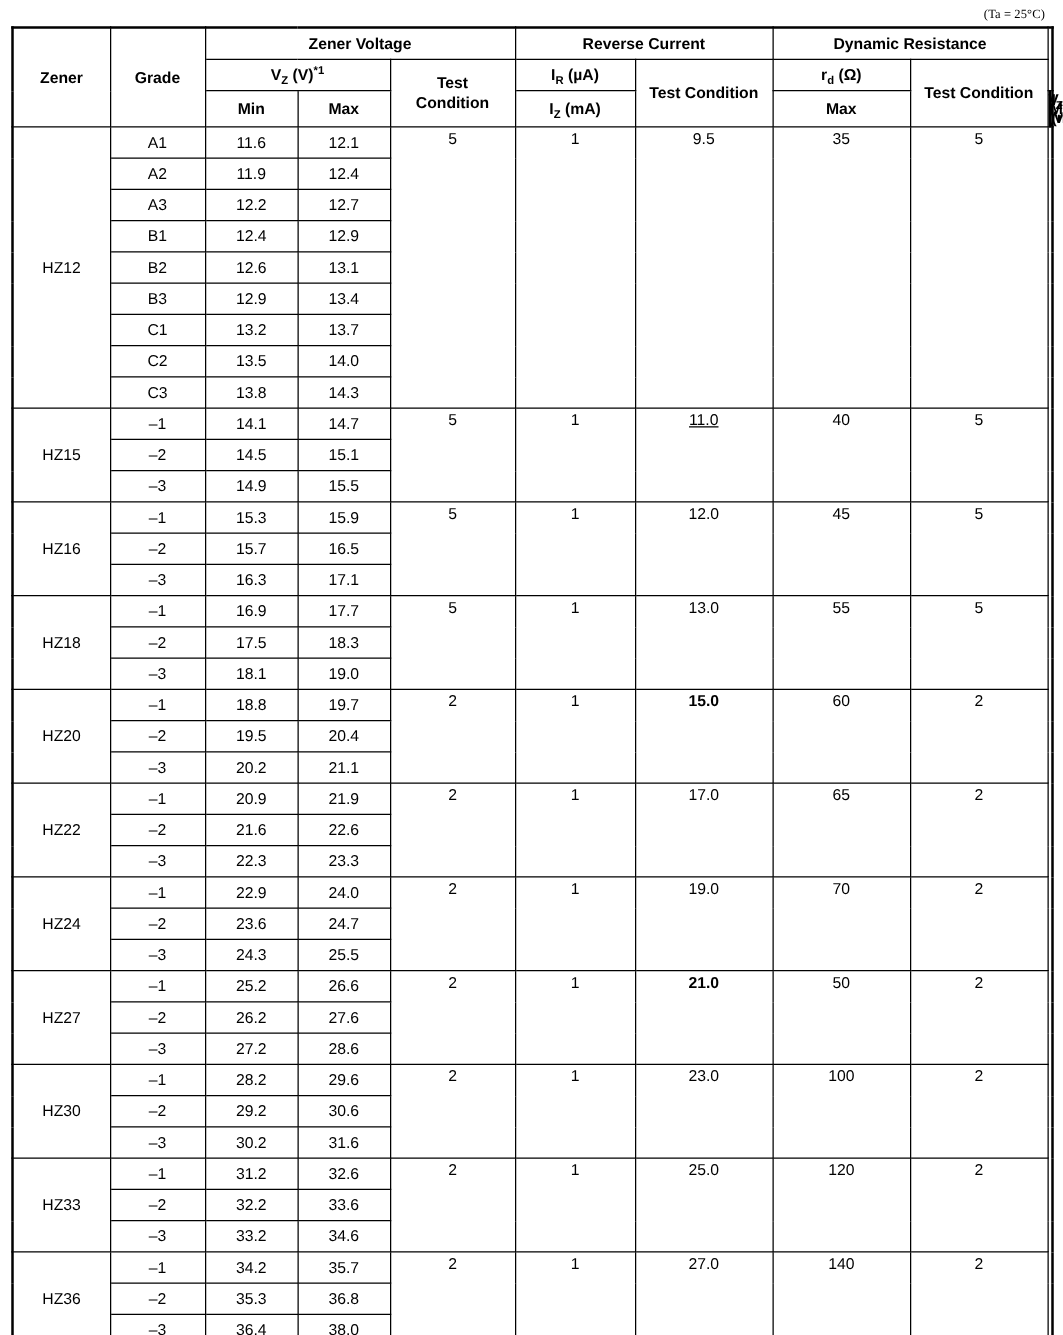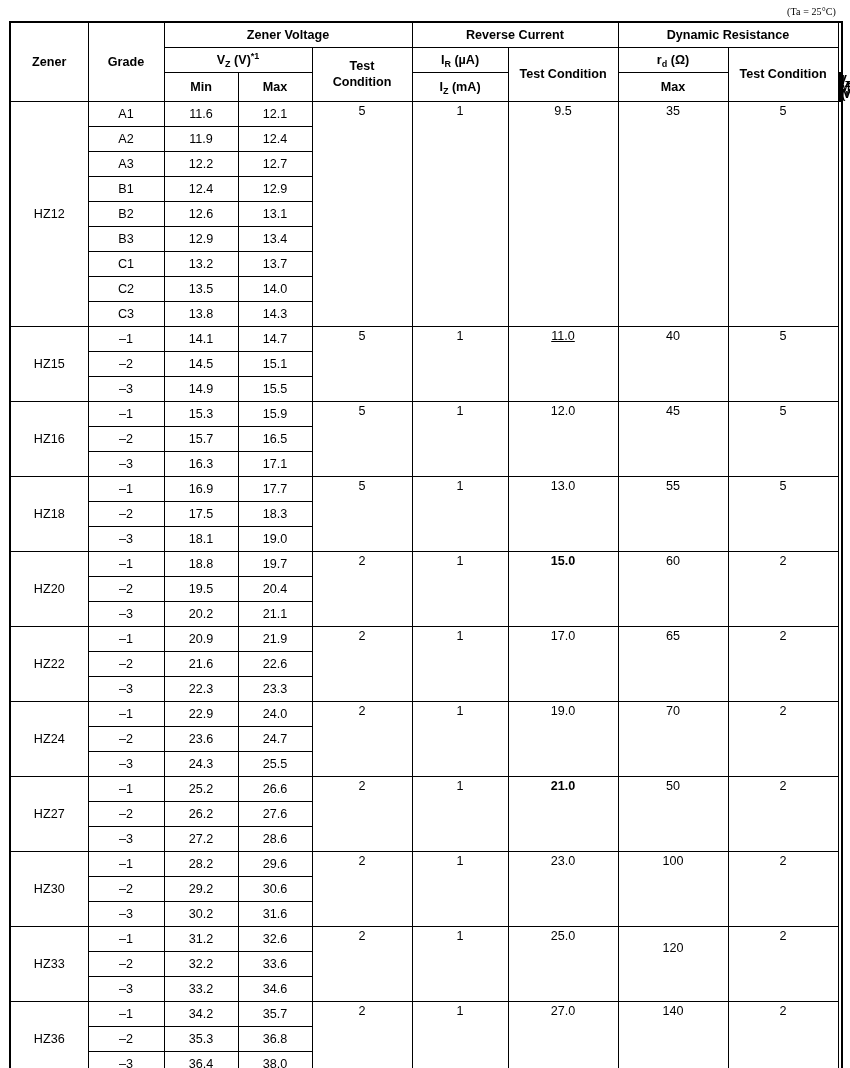--- a/index.html
+++ b/index.html
@@ -369,21 +369,21 @@
           <td>31.6</td>
         </tr>
         <tr class="grp-first">
           <td class="type-cell" rowspan="3">HZ33</td>
           <td>–1</td>
           <td>31.2</td>
           <td>32.6</td>
           <td rowspan="3" style="vertical-align: top; padding-top: 2px;">2</td>
           <td rowspan="3" style="vertical-align: top; padding-top: 2px;">1</td>
           <td rowspan="3" style="vertical-align: top; padding-top: 2px;">25.0</td>
-          <td rowspan="3" style="vertical-align: top; padding-top: 14px;">120</td>
+          <td rowspan="3" style="vertical-align: top; padding-top: 2px;">120</td>
           <td rowspan="3" style="vertical-align: top; padding-top: 2px;">2</td>
         </tr>
         <tr>
           <td>–2</td>
           <td>32.2</td>
           <td>33.6</td>
         </tr>
         <tr>
           <td>–3</td>
           <td>33.2</td>

